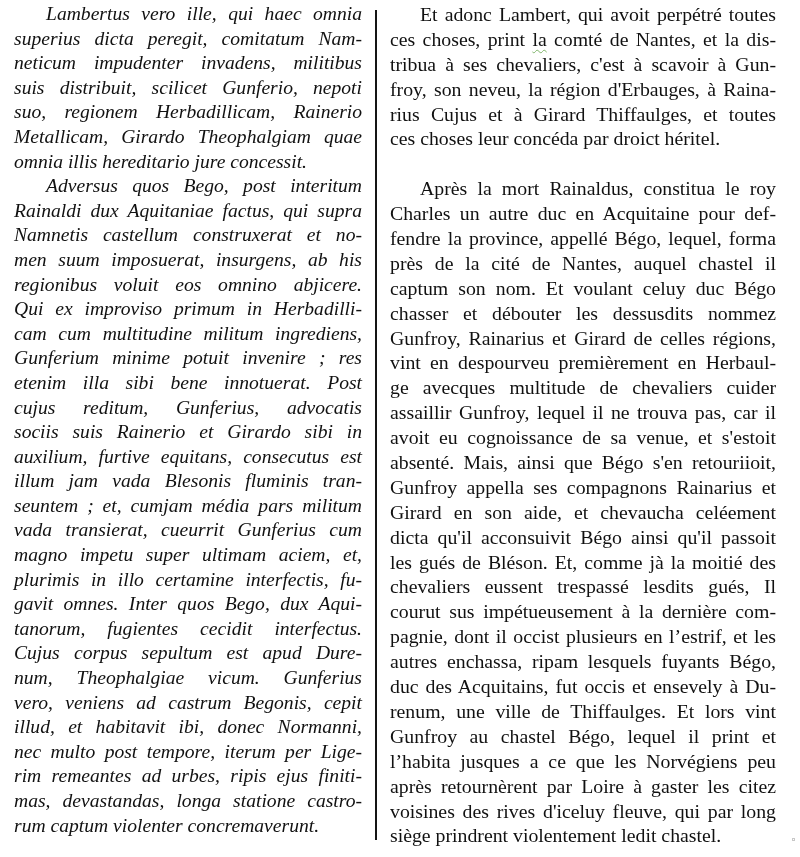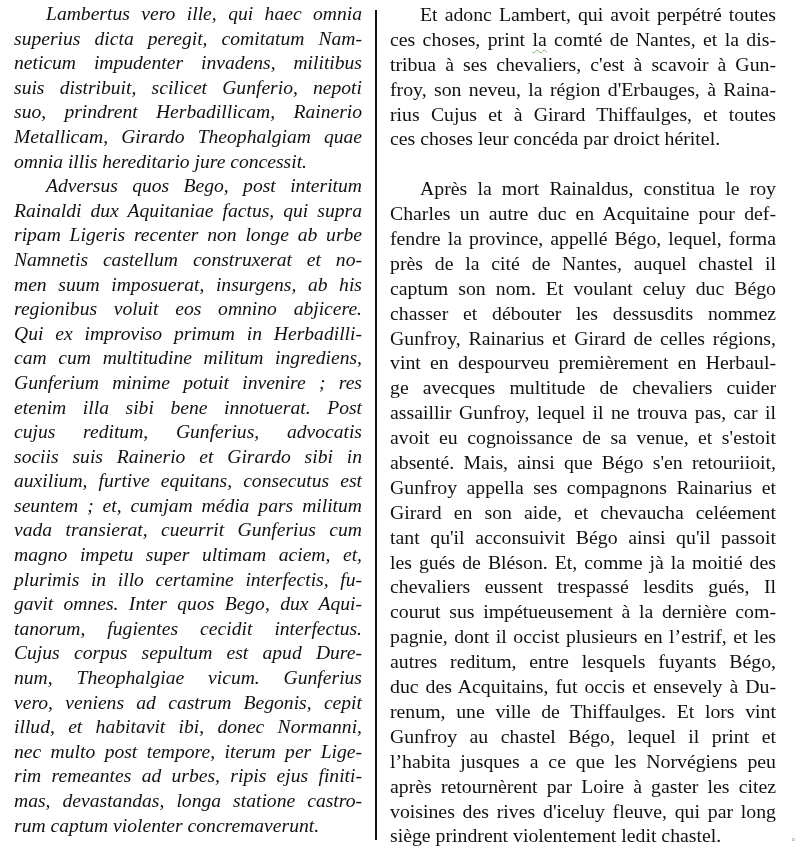--- a/index.html
+++ b/index.html
@@ -80,38 +80,38 @@
 <body>
 
 <div class="page">
 
   <div class="col col-left">
     <div>
       <span class="line indent">Lambertus vero ille, qui haec omnia</span>
       <span class="line">superius dicta peregit, comitatum Nam-</span>
       <span class="line">neticum impudenter invadens, militibus</span>
       <span class="line">suis distribuit, scilicet Gunferio, nepoti</span>
-      <span class="line">suo, prindrent Herbadillicam, Rainerio</span>
+      <span class="line">suo, regionem Herbadillicam, Rainerio</span>
       <span class="line">Metallicam, Girardo Theophalgiam quae</span>
       <span class="line last">omnia illis hereditario jure concessit.</span>
     </div>
     <div>
       <span class="line indent">Adversus quos Bego, post interitum</span>
       <span class="line">Rainaldi dux Aquitaniae factus, qui supra</span>
-      <span class="line">ripam Ligeris recenter non longe ab urbe</span>
       <span class="line">Namnetis castellum construxerat et no-</span>
       <span class="line">men suum imposuerat, insurgens, ab his</span>
       <span class="line">regionibus voluit eos omnino abjicere.</span>
       <span class="line">Qui ex improviso primum in Herbadilli-</span>
       <span class="line">cam cum multitudine militum ingrediens,</span>
       <span class="line">Gunferium minime potuit invenire ; res</span>
       <span class="line">etenim illa sibi bene innotuerat. Post</span>
       <span class="line">cujus reditum, Gunferius, advocatis</span>
       <span class="line">sociis suis Rainerio et Girardo sibi in</span>
       <span class="line">auxilium, furtive equitans, consecutus est</span>
+      <span class="line">illum jam vada Blesonis fluminis tran-</span>
       <span class="line">seuntem ; et, cumjam média pars militum</span>
       <span class="line">vada transierat, cueurrit Gunferius cum</span>
       <span class="line">magno impetu super ultimam aciem, et,</span>
       <span class="line">plurimis in illo certamine interfectis, fu-</span>
       <span class="line">gavit omnes. Inter quos Bego, dux Aqui-</span>
       <span class="line">tanorum, fugientes cecidit interfectus.</span>
       <span class="line">Cujus corpus sepultum est apud Dure-</span>
       <span class="line">num, Theophalgiae vicum. Gunferius</span>
       <span class="line">vero, veniens ad castrum Begonis, cepit</span>
       <span class="line">illud, et habitavit ibi, donec Normanni,</span>
@@ -142,26 +142,26 @@
       <span class="line">captum son nom. Et voulant celuy duc Bégo</span>
       <span class="line">chasser et débouter les dessusdits nommez</span>
       <span class="line">Gunfroy, Rainarius et Girard de celles régions,</span>
       <span class="line">vint en despourveu premièrement en Herbaul-</span>
       <span class="line">ge avecques multitude de chevaliers cuider</span>
       <span class="line">assaillir Gunfroy, lequel il ne trouva pas, car il</span>
       <span class="line">avoit eu cognoissance de sa venue, et s'estoit</span>
       <span class="line">absenté. Mais, ainsi que Bégo s'en retouriioit,</span>
       <span class="line">Gunfroy appella ses compagnons Rainarius et</span>
       <span class="line">Girard en son aide, et chevaucha celéement</span>
-      <span class="line">tant qu'il acconsuivit Bégo ainsi qu'il passoit</span>
+      <span class="line">dicta qu'il acconsuivit Bégo ainsi qu'il passoit</span>
       <span class="line">les gués de Bléson. Et, comme jà la moitié des</span>
       <span class="line">chevaliers eussent trespassé lesdits gués, Il</span>
       <span class="line">courut sus impétueusement à la dernière com-</span>
       <span class="line">pagnie, dont il occist plusieurs en l’estrif, et les</span>
-      <span class="line">autres reditum, entre lesquels fuyants Bégo,</span>
+      <span class="line">autres enchassa, ripam lesquels fuyants Bégo,</span>
       <span class="line">duc des Acquitains, fut occis et ensevely à Du-</span>
       <span class="line">renum, une ville de Thiffaulges. Et lors vint</span>
       <span class="line">Gunfroy au chastel Bégo, lequel il print et</span>
       <span class="line">l’habita jusques a ce que les Norvégiens peu</span>
       <span class="line">après retournèrent par Loire à gaster les citez</span>
       <span class="line">voisines des rives d'iceluy fleuve, qui par long</span>
       <span class="line last">siège prindrent violentement ledit chastel.</span>
     </div>
   </div>
 

